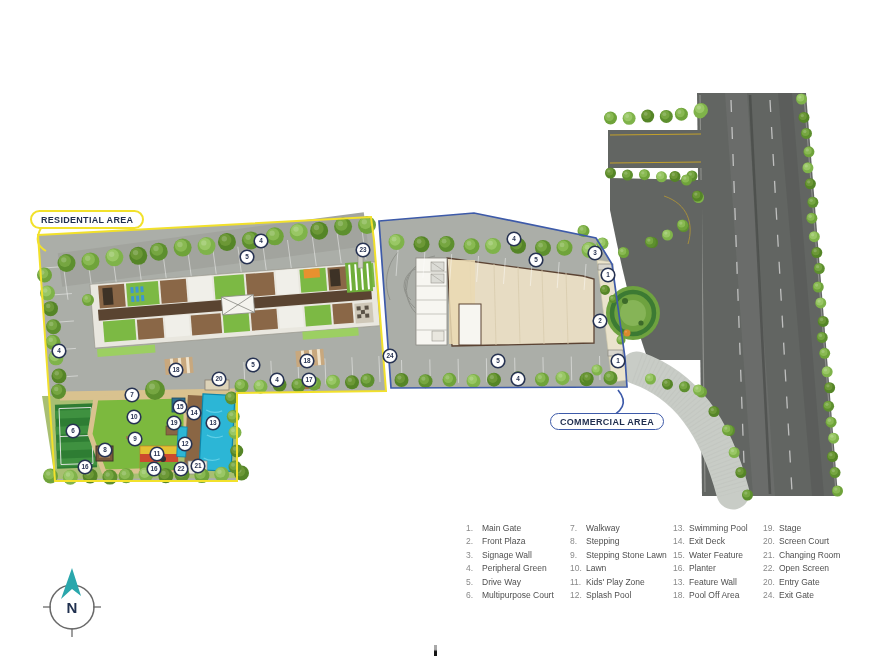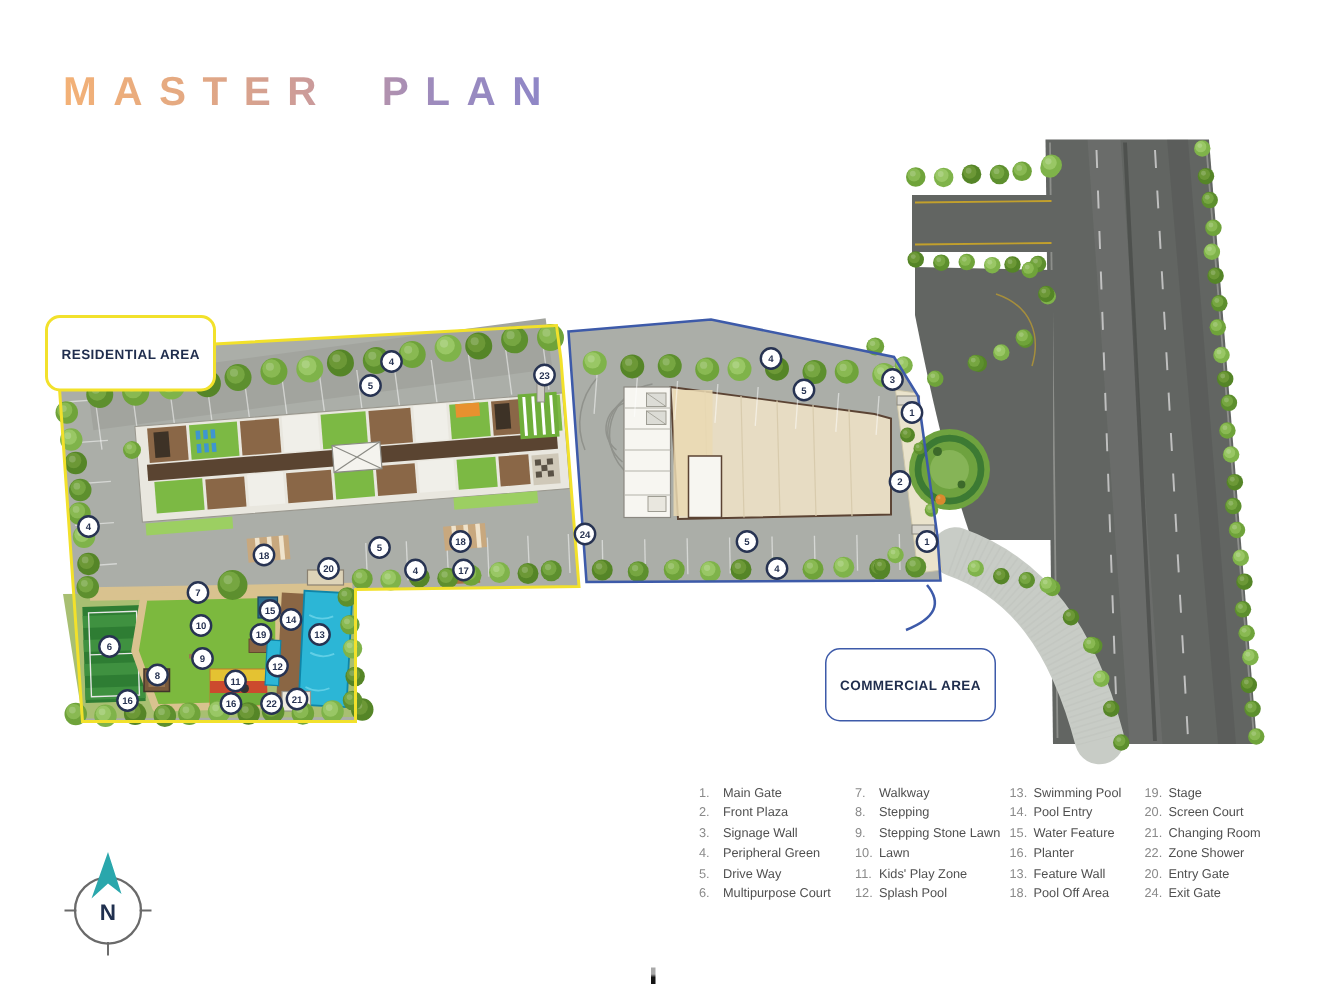--- a/index.html
+++ b/index.html
@@ -4,24 +4,24 @@
 <style>
   html,body{margin:0;padding:0;background:#fff;}
   #stage{position:relative;width:878px;height:659px;background:#ffffff;overflow:hidden;
          font-family:"Liberation Sans",sans-serif;}
   #plan-svg{position:absolute;left:0;top:0;}
   .page-title{position:absolute;left:42px;top:28px;font-size:27px;font-weight:bold;
     letter-spacing:11px;word-spacing:14px;
     background:linear-gradient(90deg,#f3b176 0%,#e2a884 28%,#c6989f 55%,#9d8bbd 75%,#8d86c8 100%);
     -webkit-background-clip:text;background-clip:text;color:transparent;-webkit-text-fill-color:transparent;}
   .area-pill{position:absolute;display:flex;align-items:center;justify-content:center;
-    height:15px;padding:16px 9px;border-radius:10px;background:#fff;font-size:9px;font-weight:bold;
+    height:15px;padding:0 9px;border-radius:10px;background:#fff;font-size:9px;font-weight:bold;
     color:#1f2d4d;letter-spacing:.3px;white-space:nowrap;}
   .pill-res{left:30px;top:210px;border:2px solid #f2e12b;}
-  .pill-com{left:550px;top:432px;border:1.6px solid #3d5aa9;}
+  .pill-com{left:550px;top:413px;border:1.6px solid #3d5aa9;}
   #legend{position:absolute;left:466px;top:522px;width:400px;}
   #legend .lg-title{font-size:11.5px;font-weight:bold;color:#20242e;letter-spacing:.6px;margin:0 0 7px 0;}
   #legend .cols{display:flex;}
   #legend .col{display:flex;flex-direction:column;}
   #legend .col0{width:104px}#legend .col1{width:103px}#legend .col2{width:90px}#legend .col3{width:100px}
   #legend .row{display:flex;height:13.4px;line-height:13.4px;font-size:8.5px;}
   #legend .num{width:16px;color:#8a8a8a;}
   #legend .lbl{color:#4f4f4f;white-space:nowrap;text-align:right;}
   #compass{position:absolute;left:34px;top:563px;}
   #artifact{position:absolute;left:434px;top:645px;width:3px;height:11px;
@@ -1087,21 +1087,20 @@
           <circle cx="498" cy="361" r="6.8" fill="#ffffff" stroke="#273352" stroke-width="1.6"></circle>
           <text x="498" y="363.4" text-anchor="middle" font-size="6.4" font-weight="bold" fill="#273352" font-family="Liberation Sans, sans-serif">5</text>
         </g>
         <g>
           <circle cx="518" cy="379" r="6.8" fill="#ffffff" stroke="#273352" stroke-width="1.6"></circle>
           <text x="518" y="381.4" text-anchor="middle" font-size="6.4" font-weight="bold" fill="#273352" font-family="Liberation Sans, sans-serif">4</text>
         </g>
       </g>
 </svg>
 
-<h1 class="page-title">MASTER PLAN</h1>
 
 <div class="area-pill pill-res">
   <span>RESIDENTIAL AREA</span>
 </div>
 <div class="area-pill pill-com">
   <span>COMMERCIAL AREA</span>
 </div>
 
 <div id="legend">
   <div class="cols" id="legend-cols">
@@ -1157,21 +1156,21 @@
             <span class="lbl">Splash Pool</span>
           </div>
         </div>
         <div class="col col2">
           <div class="row">
             <span class="num">13.</span>
             <span class="lbl">Swimming Pool</span>
           </div>
           <div class="row">
             <span class="num">14.</span>
-            <span class="lbl">Pool Entry</span>
+            <span class="lbl">Exit Deck</span>
           </div>
           <div class="row">
             <span class="num">15.</span>
             <span class="lbl">Water Feature</span>
           </div>
           <div class="row">
             <span class="num">16.</span>
             <span class="lbl">Planter</span>
           </div>
           <div class="row">
@@ -1191,21 +1190,21 @@
           <div class="row">
             <span class="num">20.</span>
             <span class="lbl">Screen Court</span>
           </div>
           <div class="row">
             <span class="num">21.</span>
             <span class="lbl">Changing Room</span>
           </div>
           <div class="row">
             <span class="num">22.</span>
-            <span class="lbl">Zone Shower</span>
+            <span class="lbl">Open Screen</span>
           </div>
           <div class="row">
             <span class="num">20.</span>
             <span class="lbl">Entry Gate</span>
           </div>
           <div class="row">
             <span class="num">24.</span>
             <span class="lbl">Exit Gate</span>
           </div>
         </div>

